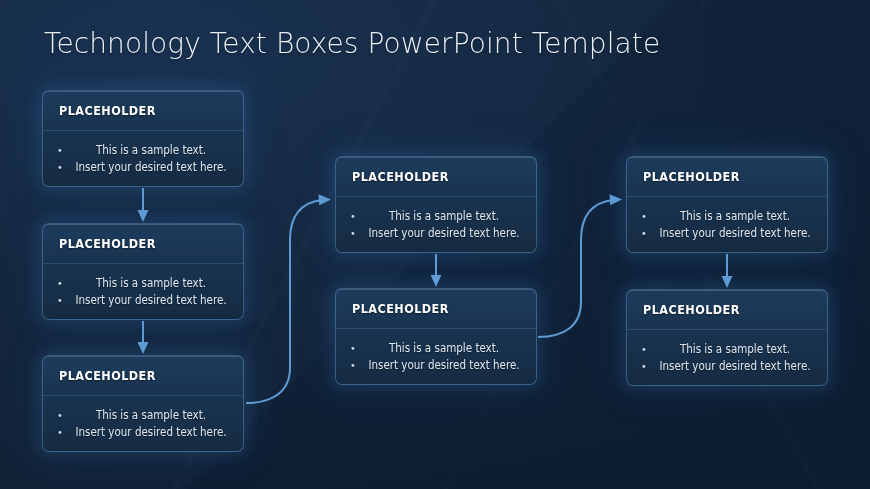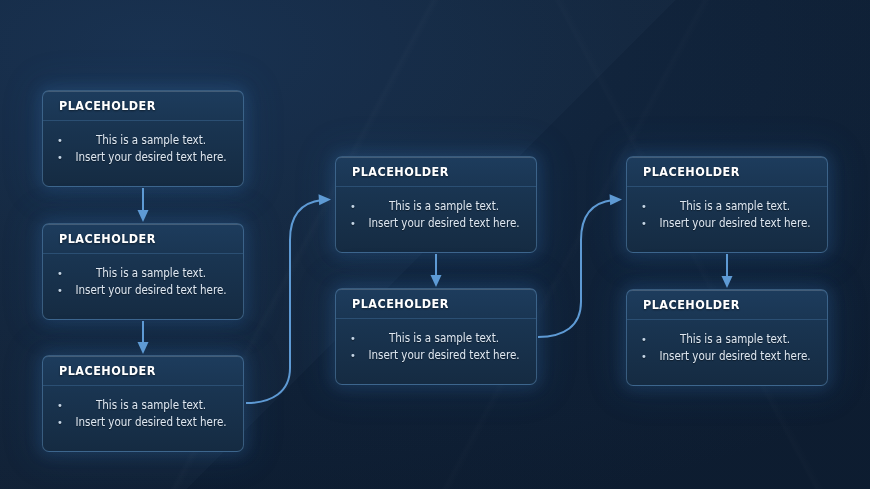--- a/index.html
+++ b/index.html
@@ -53,21 +53,21 @@
     box-sizing: border-box;
     border: 1px solid rgba(110,165,215,0.40);
     background: linear-gradient(180deg, #1d3c5d 0%, #193450 40%, #152b42 100%);
     box-shadow:
       0 0 14px 4px rgba(58,120,185,0.20),
       0 0 34px 10px rgba(40,95,160,0.12),
       inset 0 1px 0 rgba(255,255,255,0.06);
     overflow: hidden;
   }
   .tbox .hdr {
-    height: 30px;
+    height: 40px;
     box-sizing: border-box;
     padding: 0 0 0 16px;
     display: flex;
     align-items: center;
     background: linear-gradient(180deg, #2f659d 0%, #275song 0%, #275886 55%, #1f4670 100%);
     border-bottom: 1px solid rgba(90,145,200,0.28);
     box-shadow: inset 0 1px 0 rgba(255,255,255,0.12);
   }
   .tbox .hdr span {
     font-size: 12.5px;
@@ -123,20 +123,21 @@
     stroke: #5e9ad4;
     stroke-width: 2;
   }
   .arrowhead { fill: #5e9ad4; stroke: none; }
 </style>
 </head>
 <body>
 
 <div id="slide">
 
+  <div id="page-title">Technology Text Boxes PowerPoint Template</div>
 
   <div class="tbox" id="box-l1">
     <div class="hdr">
       <span>PLACEHOLDER</span>
     </div>
     <ul>
       <li>This is a sample text.</li>
       <li>Insert your desired text here.</li>
     </ul>
   </div>

